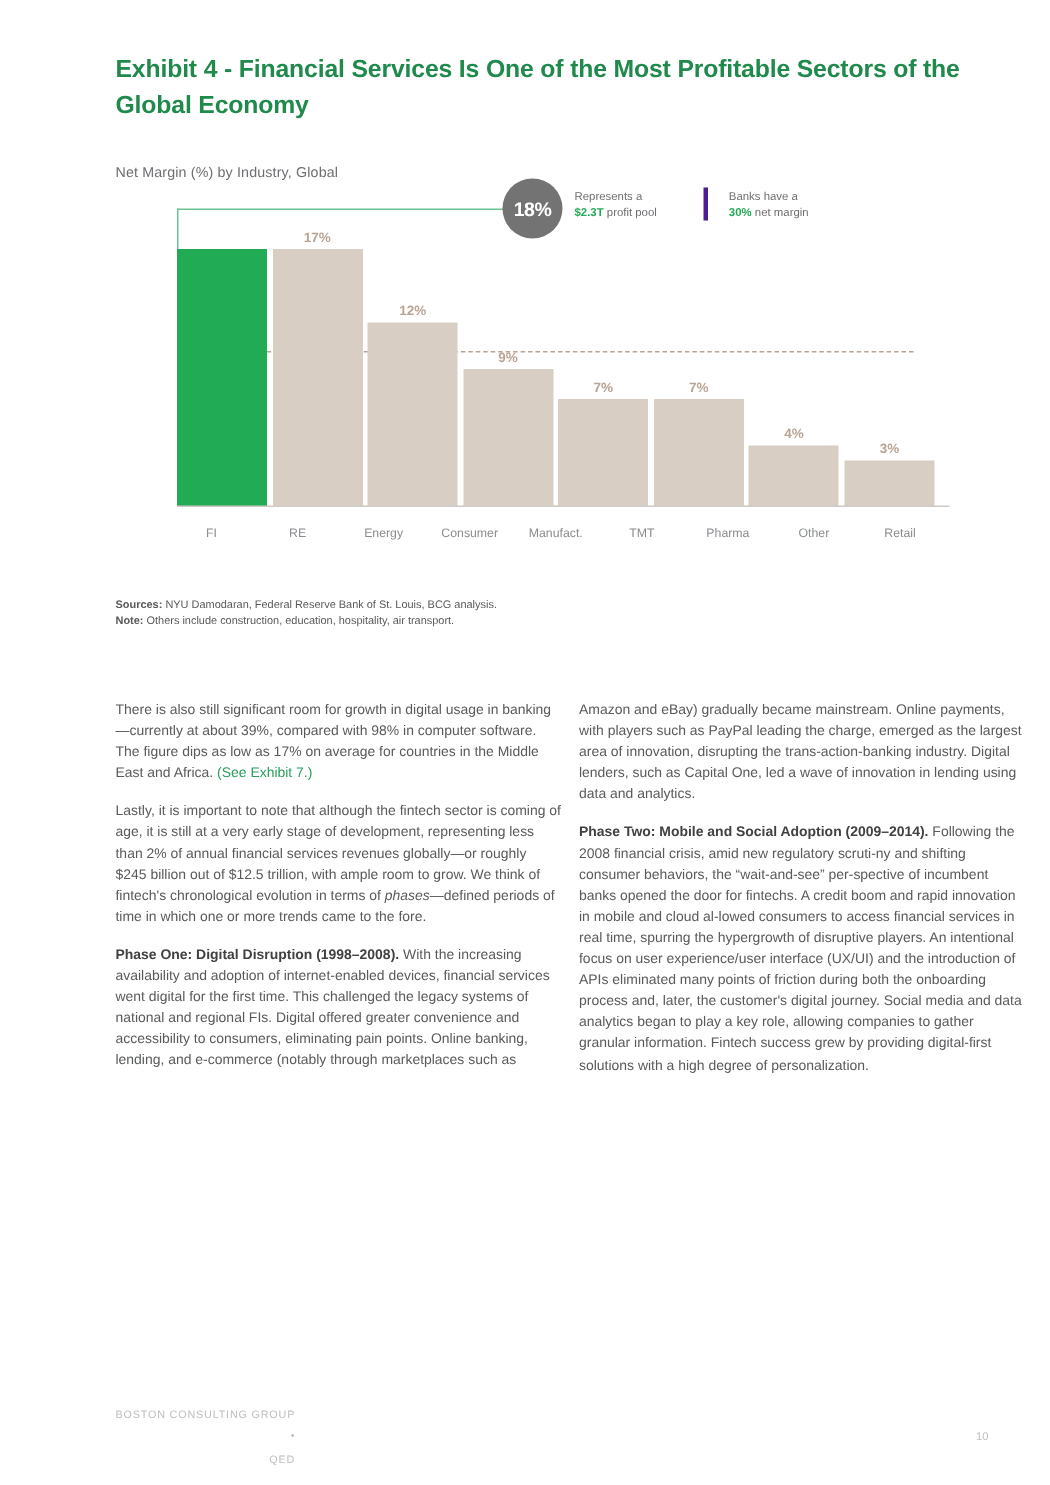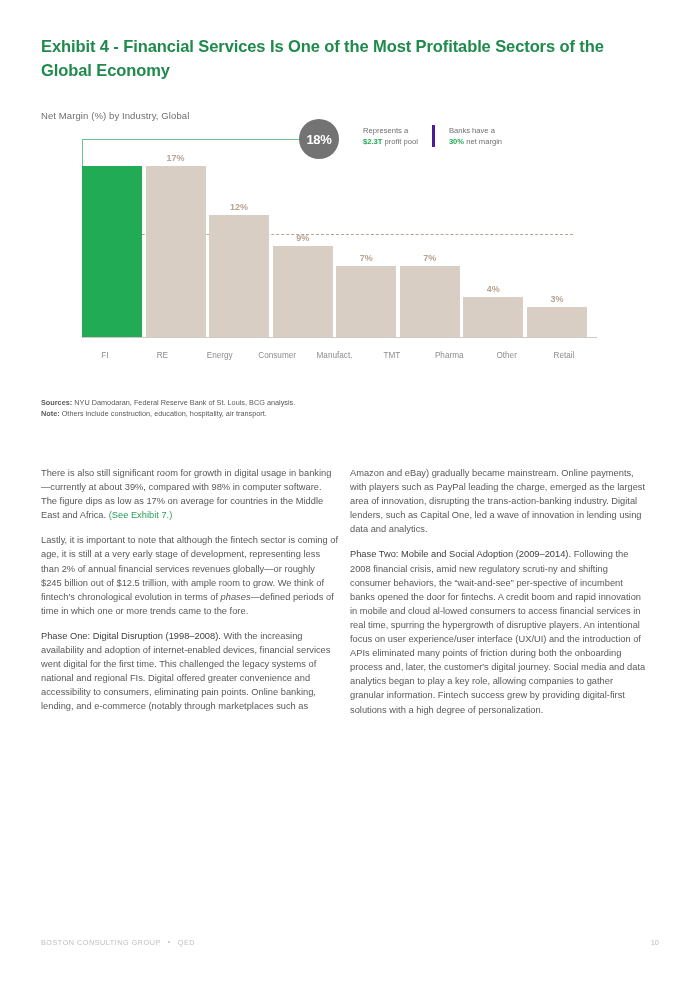--- a/index.html
+++ b/index.html
@@ -13,20 +13,21 @@
     position: relative;
     font-family: "Liberation Sans", sans-serif;
     color: #58595b;
     overflow: hidden;
   }
 
   .page {
     position: absolute;
     inset: 0;
     padding: 0;
+    margin-left: 36px;
   }
 
   
   .exhibit-title {
     position: absolute;
     left: 41px;
     top: 34px;
     width: 610px;
     font-size: 16.5px;
     line-height: 24px;
@@ -83,25 +84,25 @@
     color: #ffffff;
     font-size: 13px;
     font-weight: bold;
     display: flex;
     align-items: center;
     justify-content: center;
     letter-spacing: -0.3px;
   }
   .callout-texts {
     position: absolute;
-    left: 322px;
+    left: 306px;
     top: -4px;
     display: flex;
     align-items: flex-end;
-    gap: 0;
+    gap: 17px;
     font-size: 7.6px;
     line-height: 11px;
     color: #6d6e71;
   }
   .callout-col {
     padding-right: 14px;
   }
   .callout-col.second {
     padding-left: 14px;
     border-left: 3px solid #4c1d95;
@@ -216,41 +217,42 @@
     width: 297px;
   }
   .col p {
     margin: 0 0 11px 0;
     font-size: 9.3px;
     line-height: 14.1px;
     color: #58595b;
     text-align: left;
   }
   .col p:last-child { margin-bottom: 0; }
-  .lead { font-weight: normal; color: #414042; }
+  .lead { font-weight: bold; color: #414042; }
   .xref { color: #2a9d5c; }
   .ital { font-style: italic; }
 
   
   .footer {
     position: absolute;
     left: 41px;
     right: 41px;
     top: 938px;
     display: flex;
     justify-content: space-between;
     align-items: center;
     font-size: 7.2px;
     letter-spacing: 0.55px;
     color: #bcbec0;
   }
   .footer-brand {
     display: flex;
-    align-items: flex-start;
+    align-items: flex-end;
     gap: 7px;
+    flex-direction: column;
   }
   .footer-dot {
     font-size: 7px;
     color: #bcbec0;
   }
   .footer-page {
     letter-spacing: 0;
     font-size: 7.5px;
   }
 </style>

